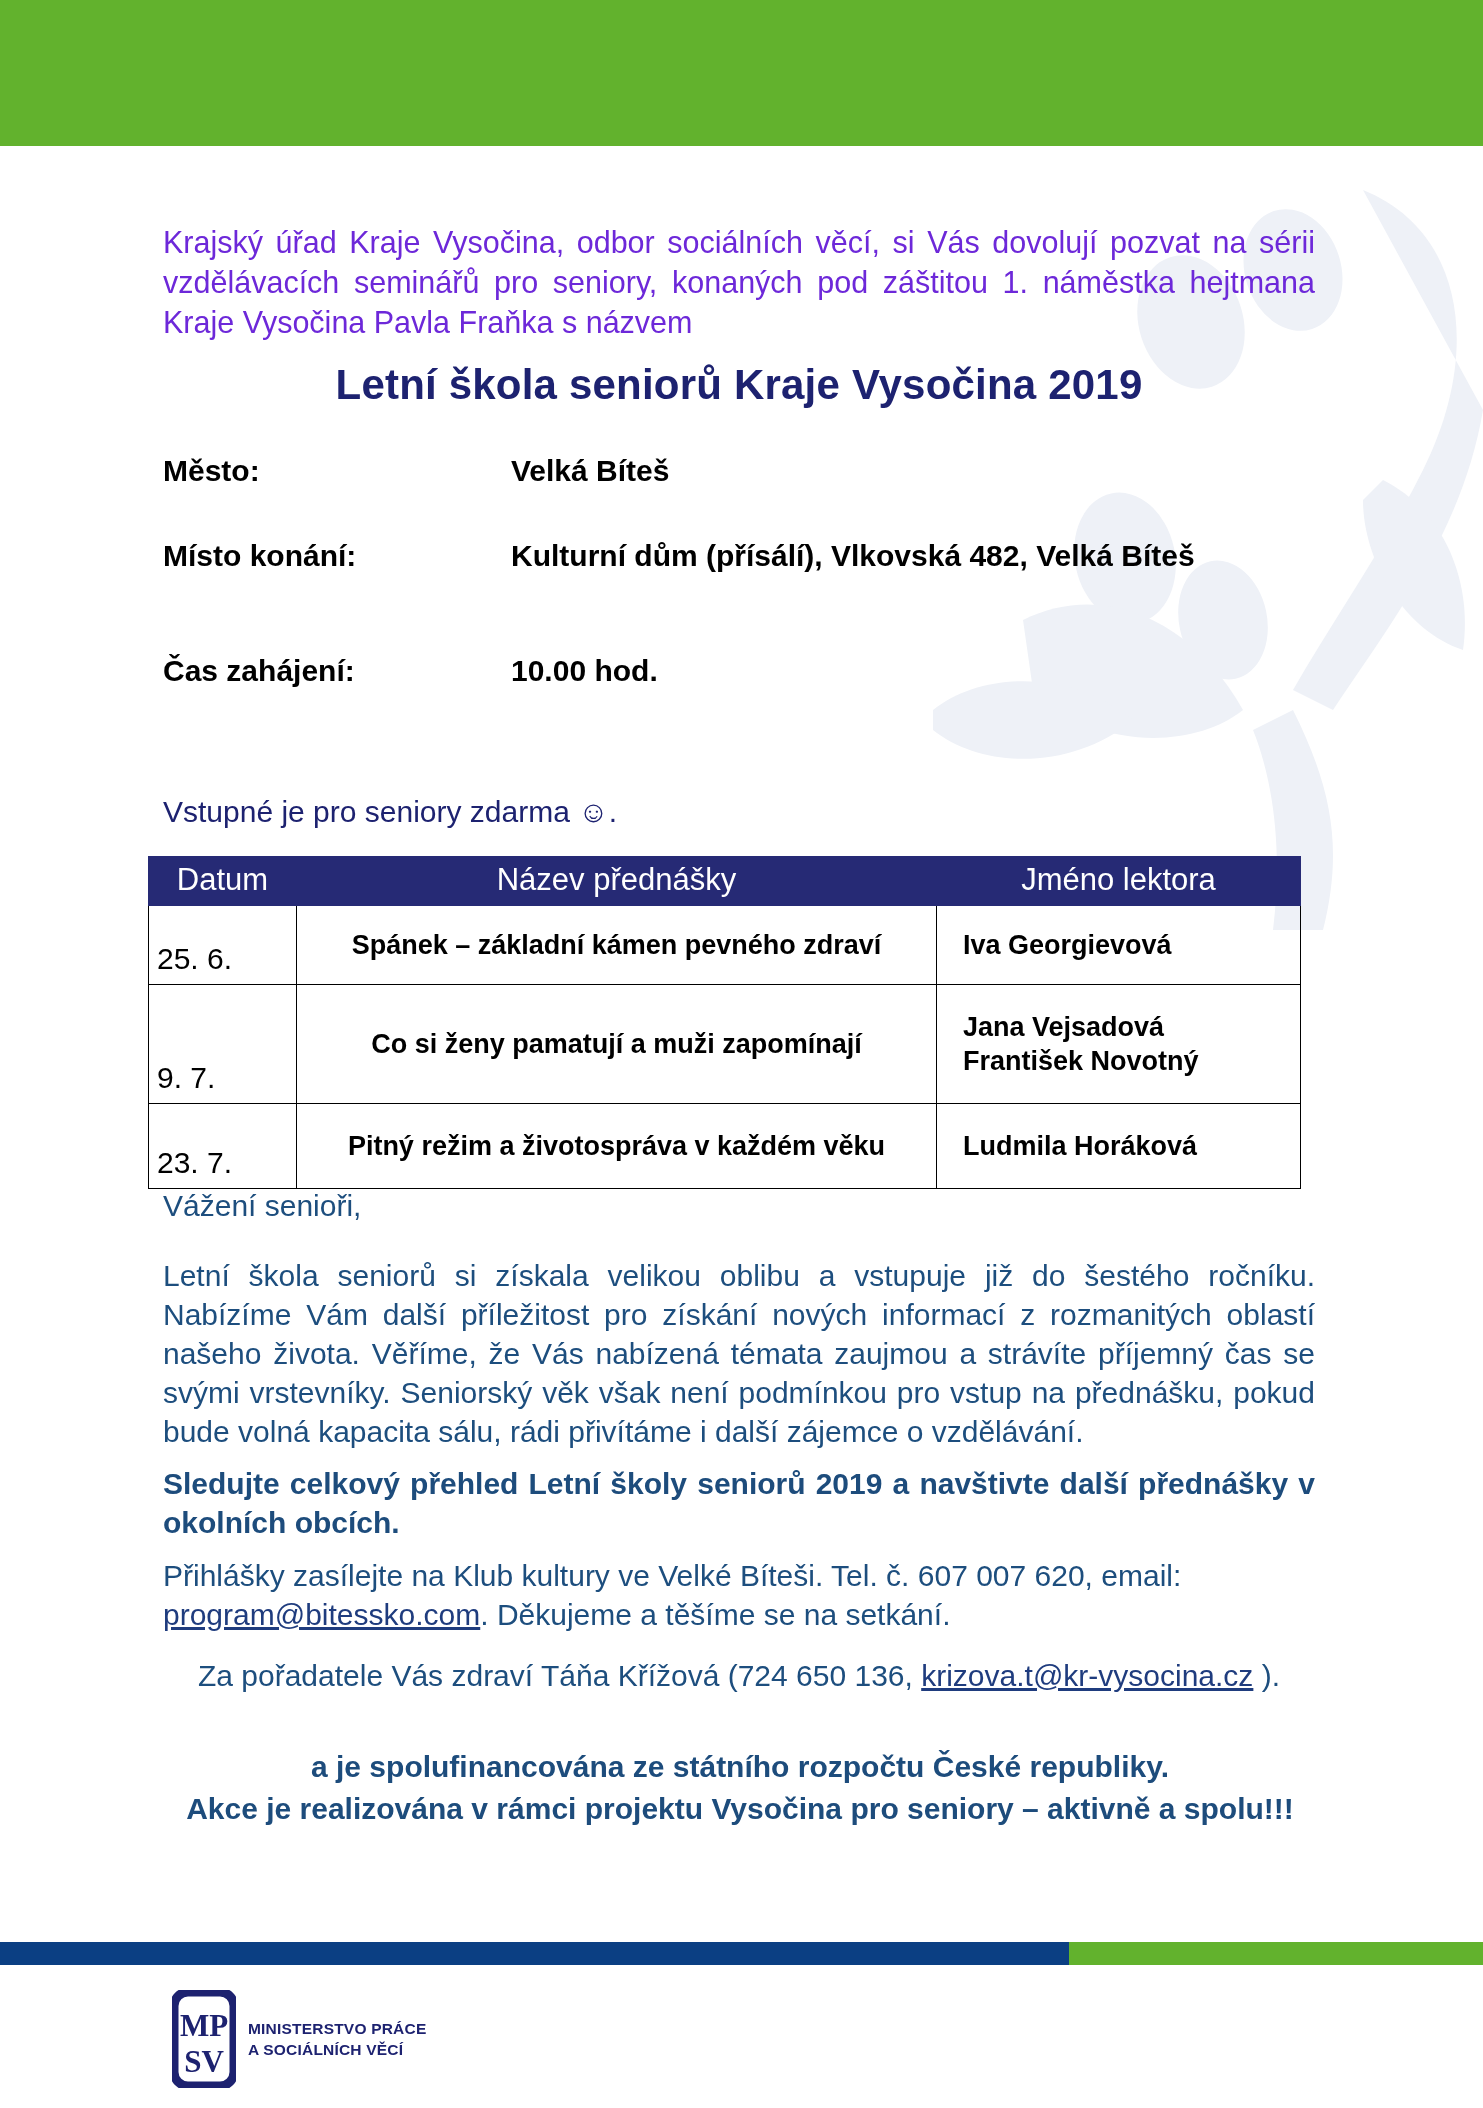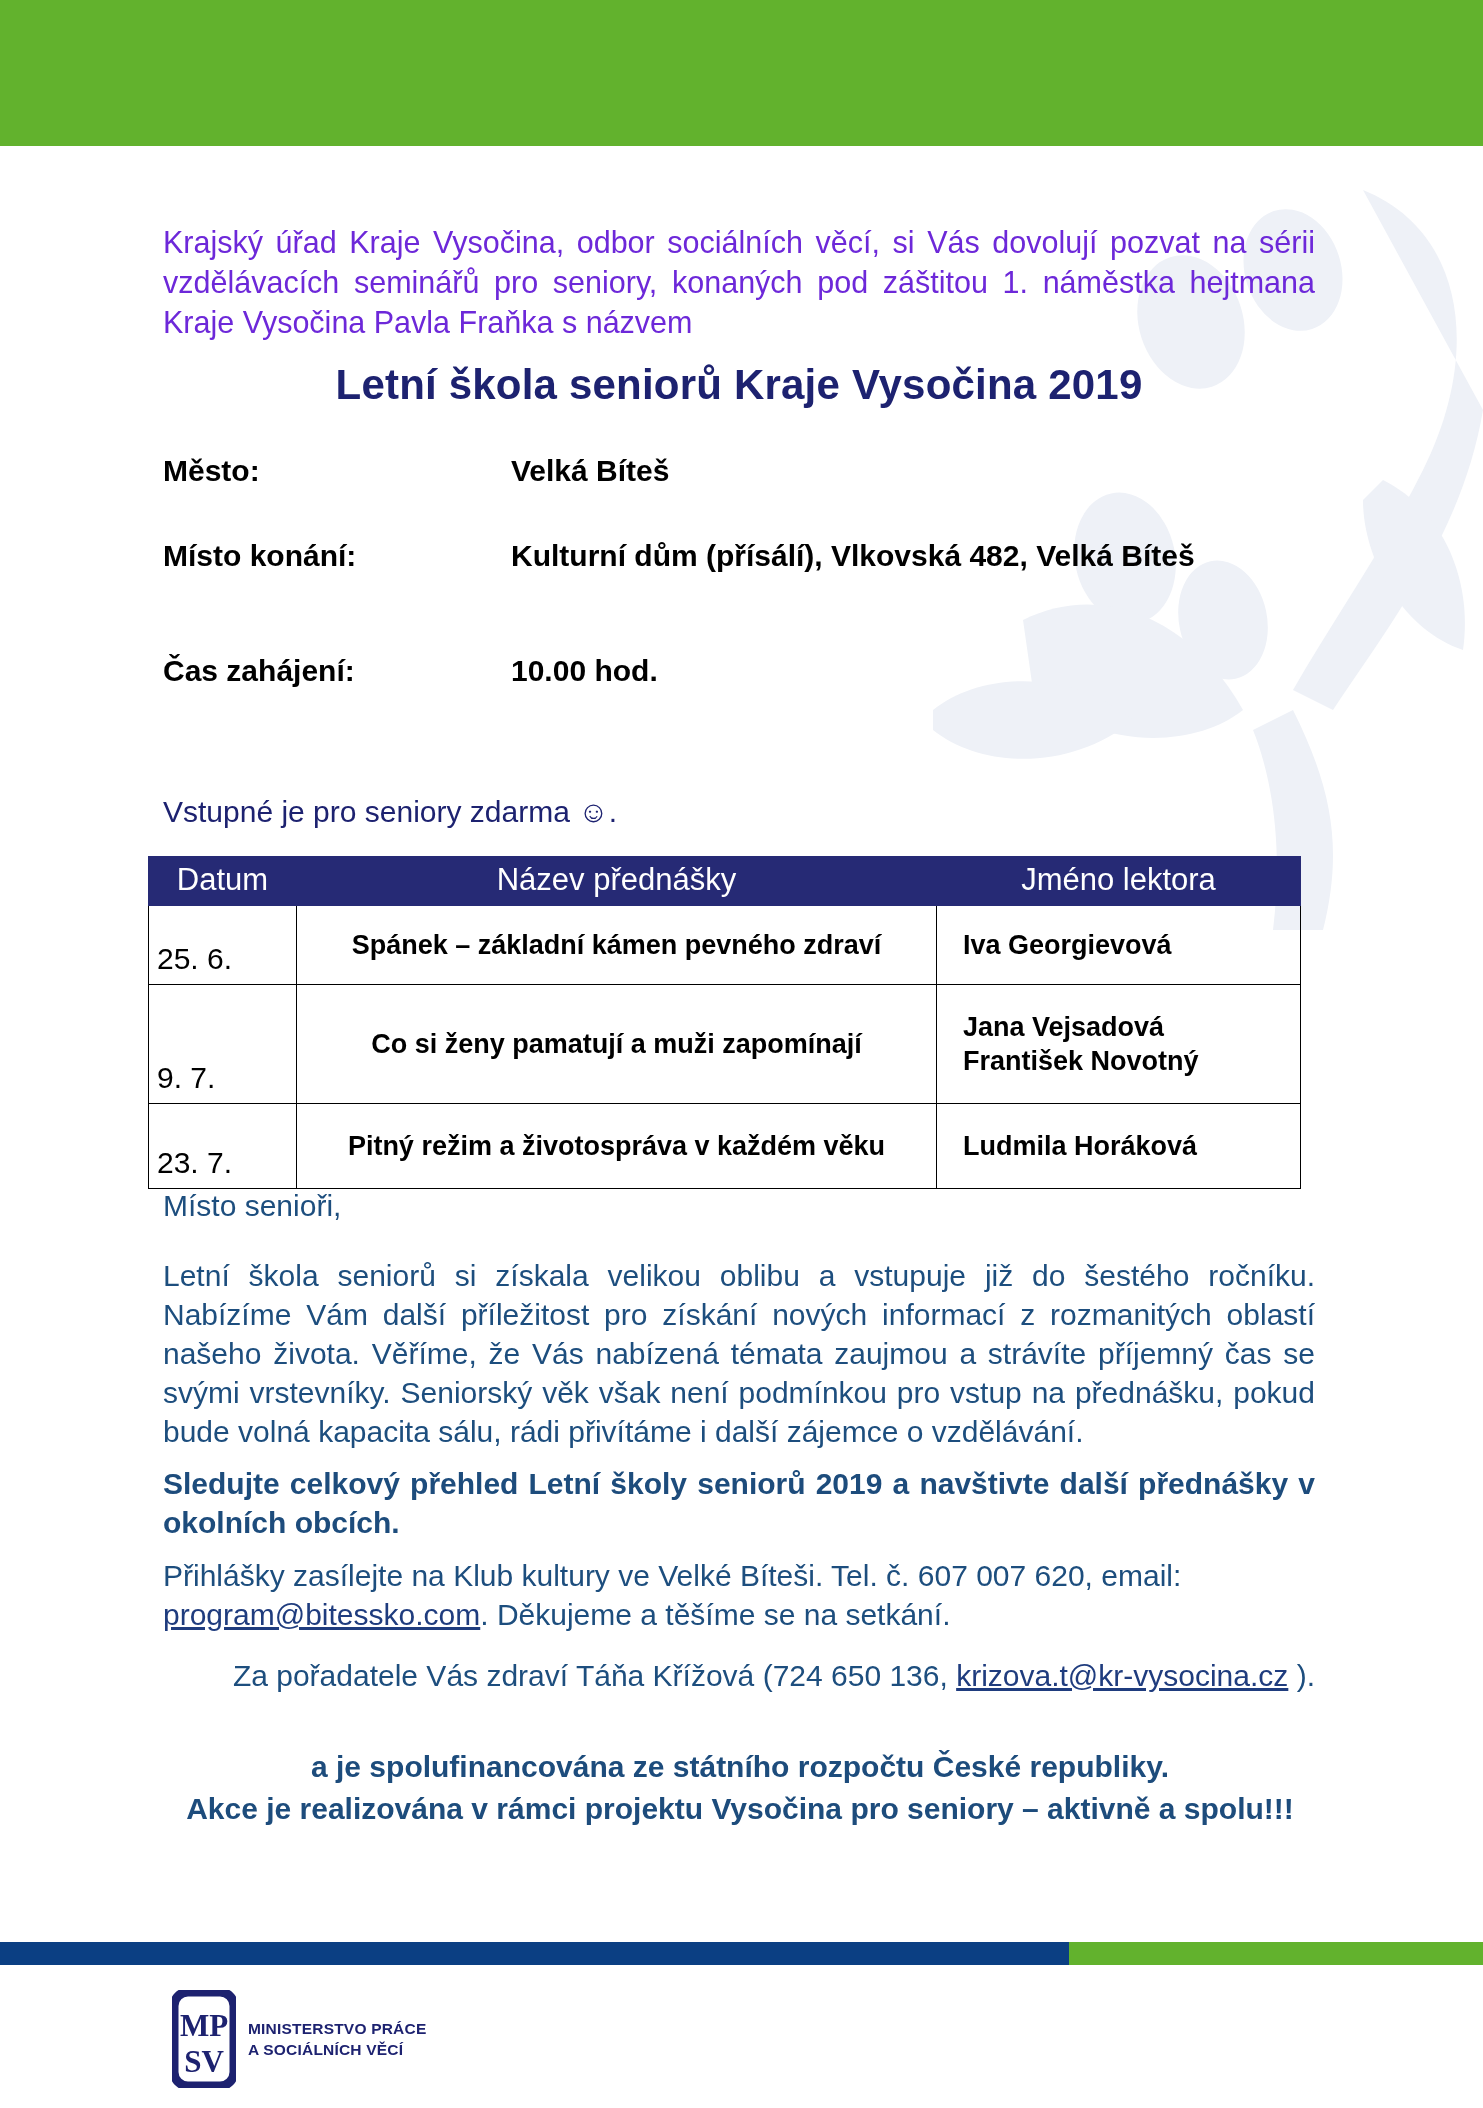--- a/index.html
+++ b/index.html
@@ -197,21 +197,21 @@
     text-align-last: left;
     color: #1d4c7c;
     margin-top: 8px;
   }
   .para-contact {
     top: 1410px;
     text-align: left;
   }
   .para-greeting {
     top: 1510px;
-    text-align: right;
+    text-align: center;
   }
 
   .link {
     color: #1f3c7e;
     text-decoration: underline;
   }
 
   .closing {
     position: absolute;
     left: 110px;
@@ -355,21 +355,21 @@
             <td class="cell-lect">Jana Vejsadová<br>František Novotný</td>
           </tr>
           <tr class="row-3">
             <td class="cell-date">23. 7.</td>
             <td class="cell-title">Pitný režim a životospráva v každém věku</td>
             <td class="cell-lect">Ludmila Horáková</td>
           </tr>
         </tbody>
     </table>
 
-    <div class="body-block salutation">Místo senioři,</div>
+    <div class="body-block salutation">Vážení senioři,</div>
     <div class="body-block para-1">Letní škola seniorů si získala velikou oblibu a vstupuje již do šestého ročníku. Nabízíme Vám další příležitost pro získání nových informací z rozmanitých oblastí našeho života. Věříme, že Vás nabízená témata zaujmou a strávíte příjemný čas se svými vrstevníky. Seniorský věk však není podmínkou pro vstup na přednášku, pokud bude volná kapacita sálu, rádi přivítáme i další zájemce o vzdělávání.</div>
     <div class="body-block para-bold">Sledujte celkový přehled Letní školy seniorů 2019 a navštivte další přednášky v okolních obcích.</div>
 
     <div class="body-block para-contact">
       <span>Přihlášky zasílejte na Klub kultury ve Velké Bíteši. Tel. č. 607 007 620, email: </span><a class="link" href="#">program@bitessko.com</a><span>. Děkujeme a těšíme se na setkání.</span>
     </div>
 
     <div class="body-block para-greeting">
       <span>Za pořadatele Vás zdraví Táňa Křížová (724 650 136, </span><a class="link" href="#">krizova.t@kr-vysocina.cz</a><span> ).</span>
     </div>

